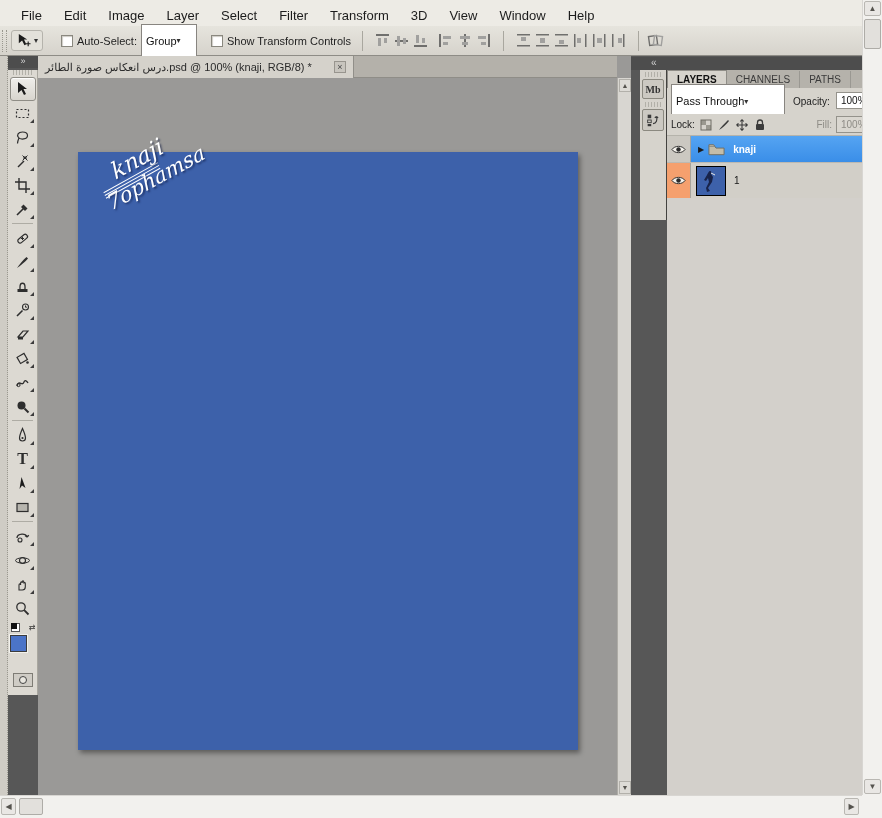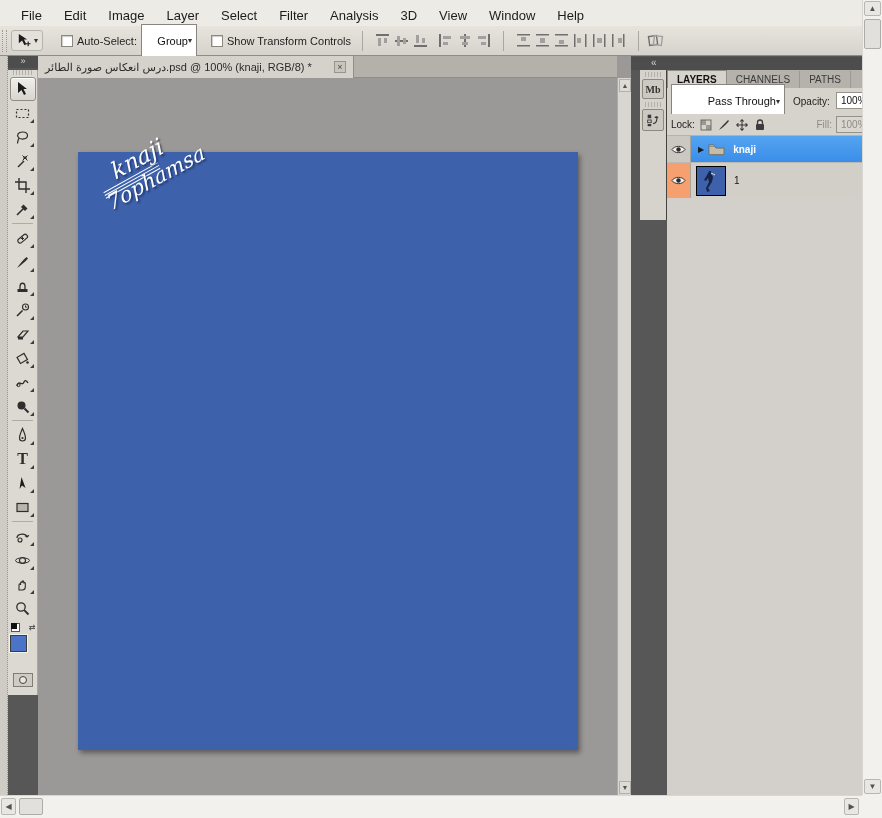--- a/index.html
+++ b/index.html
@@ -11,21 +11,21 @@
   #menubar { left:0; top:0; width:862px; height:32px; background:#edebe5; border-bottom:1px solid #98968f; display:flex; align-items:center; padding-left:10px; }
   .menu-item { font-size:13px; color:#1c1c1c; padding:0 11px; line-height:25px; cursor:default; }
 
   
   #optionsbar { left:0; top:26px; width:862px; height:30px; background:linear-gradient(#e6e4dd,#d6d3cc); border-bottom:1px solid #8e8c86; display:flex; align-items:center; }
   .grip-v { width:5px; height:22px; margin:0 4px 0 2px; border-left:1px dotted #9a988f; border-right:1px dotted #9a988f; }
   .tool-preset { display:flex; align-items:center; gap:3px; padding:2px 4px; border:1px solid #b5b3ac; border-radius:3px; background:#e3e1da; margin-right:10px; }
   .caret { font-size:8px; color:#333; }
   .checkbox { width:12px; height:12px; background:#fff; border:1px solid #8a887f; box-shadow:inset 1px 1px 1px #cfcdc6; margin:0 4px 0 8px; }
   .opt-label { font-size:11px; color:#1f1f1f; margin-right:4px; }
-  .combo { background:#fff; border:1px solid #888580; height:34px; display:flex; align-items:center; justify-content:flex-end; font-size:11px; color:#111; padding:0 4px; }
+  .combo { background:#fff; border:1px solid #888580; height:34px; display:flex; align-items:center; justify-content:flex-start; font-size:11px; color:#111; padding:0 4px; }
   #group-combo { width:56px; margin-right:6px; }
   .sep-v { width:1px; height:20px; background:#a9a79f; margin:0 7px; }
   .align-ico { width:17px; height:17px; margin:0 1px; opacity:.75; }
   .align-group { display:flex; align-items:center; margin:0 3px; }
 
   
   #workspace { left:0; top:56px; width:862px; height:739px; background:#9a9997; }
 
   
   #leftstrip { left:0; top:0; width:8px; height:739px; background:#cfccc5; border-right:1px dotted #9a988f; }
@@ -116,21 +116,21 @@
 </head>
 <body>
 
 <div id="menubar" class="abs">
   <span class="menu-item">File</span>
   <span class="menu-item">Edit</span>
   <span class="menu-item">Image</span>
   <span class="menu-item">Layer</span>
   <span class="menu-item">Select</span>
   <span class="menu-item">Filter</span>
-  <span class="menu-item">Analysis</span>
+  <span class="menu-item">Transform</span>
   <span class="menu-item">3D</span>
   <span class="menu-item">View</span>
   <span class="menu-item">Window</span>
   <span class="menu-item">Help</span>
 </div>
 
 <div id="optionsbar" class="abs">
   <div class="grip-v"></div>
   <div class="tool-preset">
     <svg viewBox="0 0 16 16" width="15" height="15">

